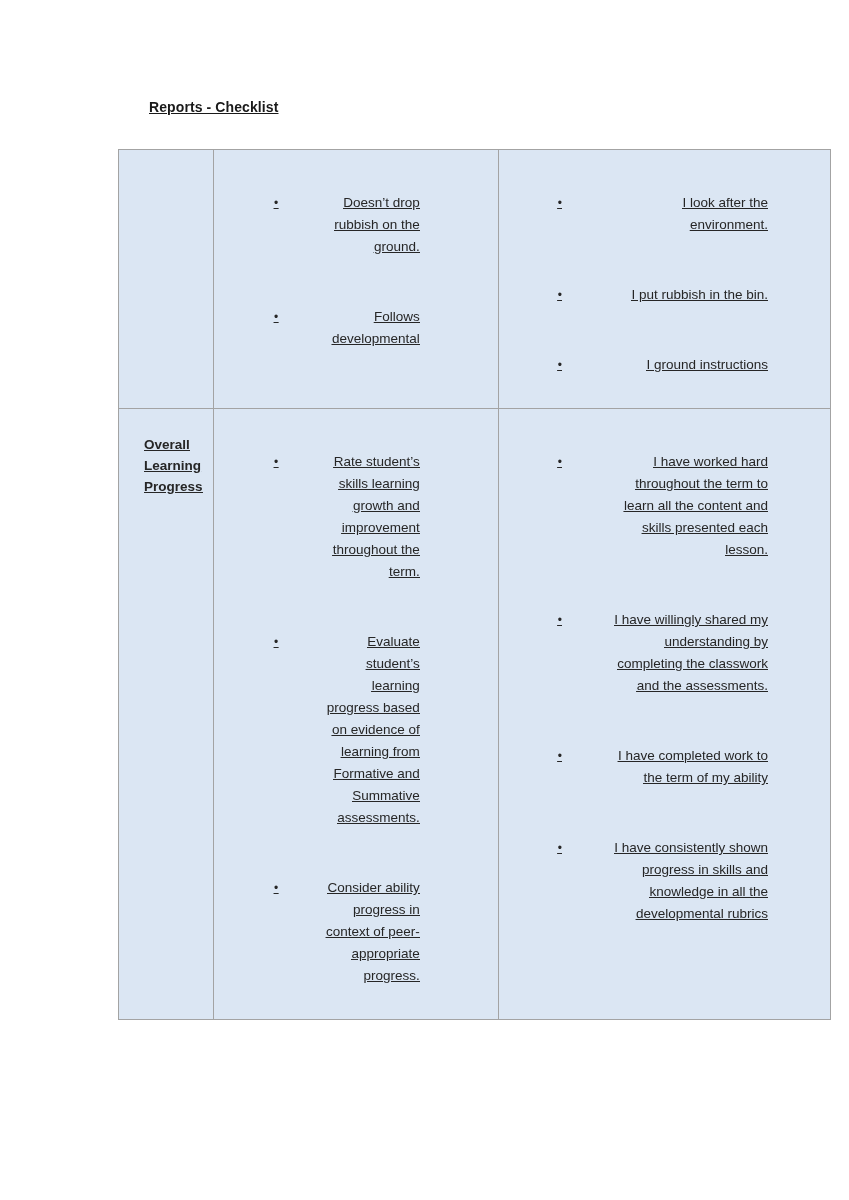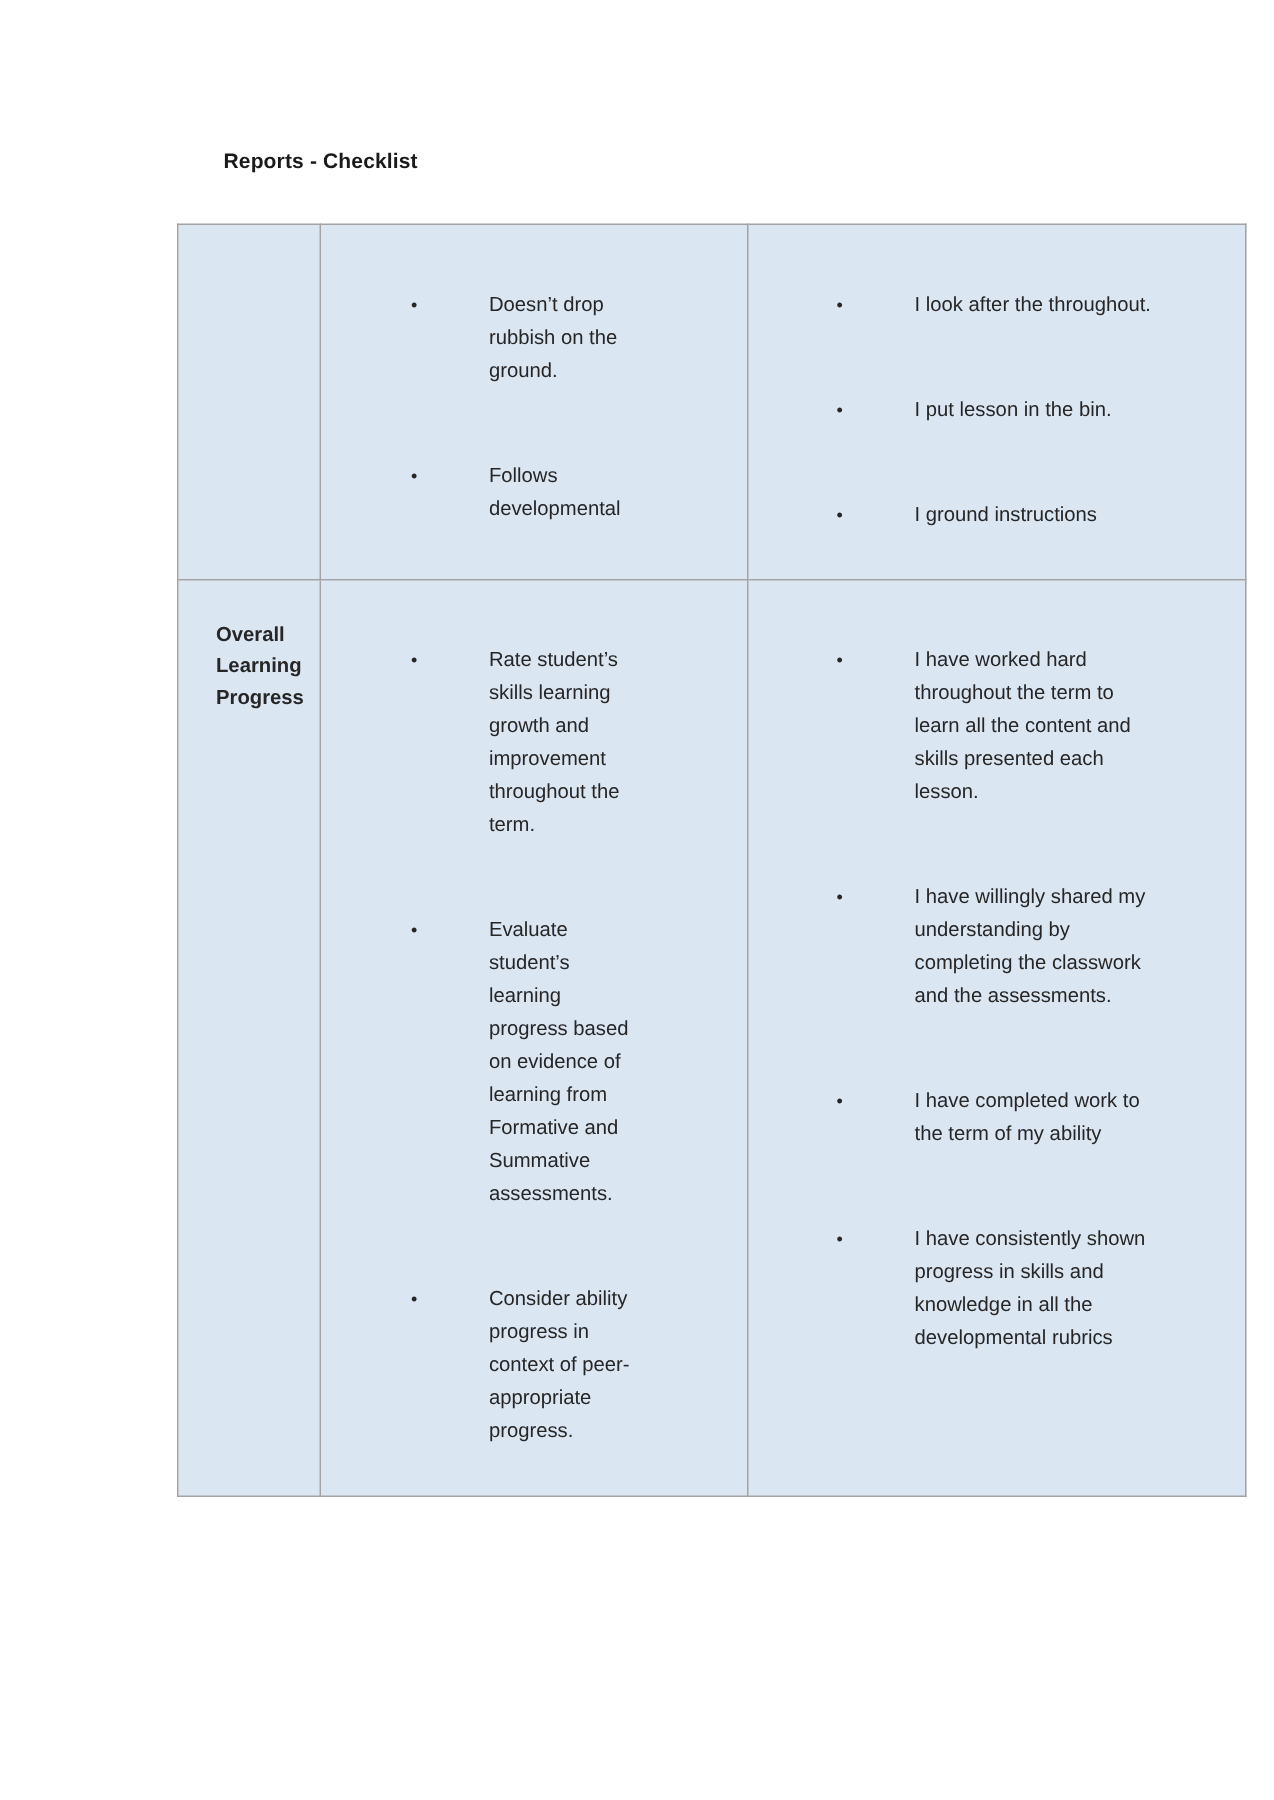--- a/index.html
+++ b/index.html
@@ -1,15 +1,15 @@
 <!DOCTYPE html>
 <html><head>
 <meta charset="utf-8">
 <style>
-  * { margin: 16px; padding: 0; box-sizing: border-box; }
+  * { margin: 16px; padding: 0; box-sizing: border-box; text-decoration: underline; }
   html, body {
     width: 849px; height: 1200px;
     background: #ffffff;
     font-family: "Liberation Sans", "DejaVu Sans", sans-serif;
     color: #262626;
     position: relative;
   }
   .page-title {
     position: absolute;
     left: 101px; top: 51px;
@@ -48,21 +48,21 @@
     display: flex;
     margin-bottom: 12px;
   }
   ul.bullets li:last-child { margin-bottom: 0; }
   .bullet {
     flex: 0 0 22px;
     width: 22px;
     padding-left: 2px;
     font-size: 12px;
   }
-  .li-text { flex: 1; }
+  .li-text { flex: 1; text-align: right; }
 </style>
 </head>
 <body>
 
 <div>
 
   <div class="page-title">Reports - Checklist</div>
 
   <table class="checklist">
     <tbody>
@@ -79,25 +79,25 @@
           <li>
             <span class="bullet">•</span>
             <span class="li-text">Follows developmental</span>
           </li>
         </ul>
       </td>
       <td class="c3">
         <ul class="bullets">
           <li>
             <span class="bullet">•</span>
-            <span class="li-text">I look after the throughout.</span>
+            <span class="li-text">I look after the environment.</span>
           </li>
           <li>
             <span class="bullet">•</span>
-            <span class="li-text">I put lesson in the bin.</span>
+            <span class="li-text">I put rubbish in the bin.</span>
           </li>
           <li>
             <span class="bullet">•</span>
             <span class="li-text">I ground instructions</span>
           </li>
         </ul>
       </td>
     </tr>
     <tr class="r2">
       <td class="c1">

